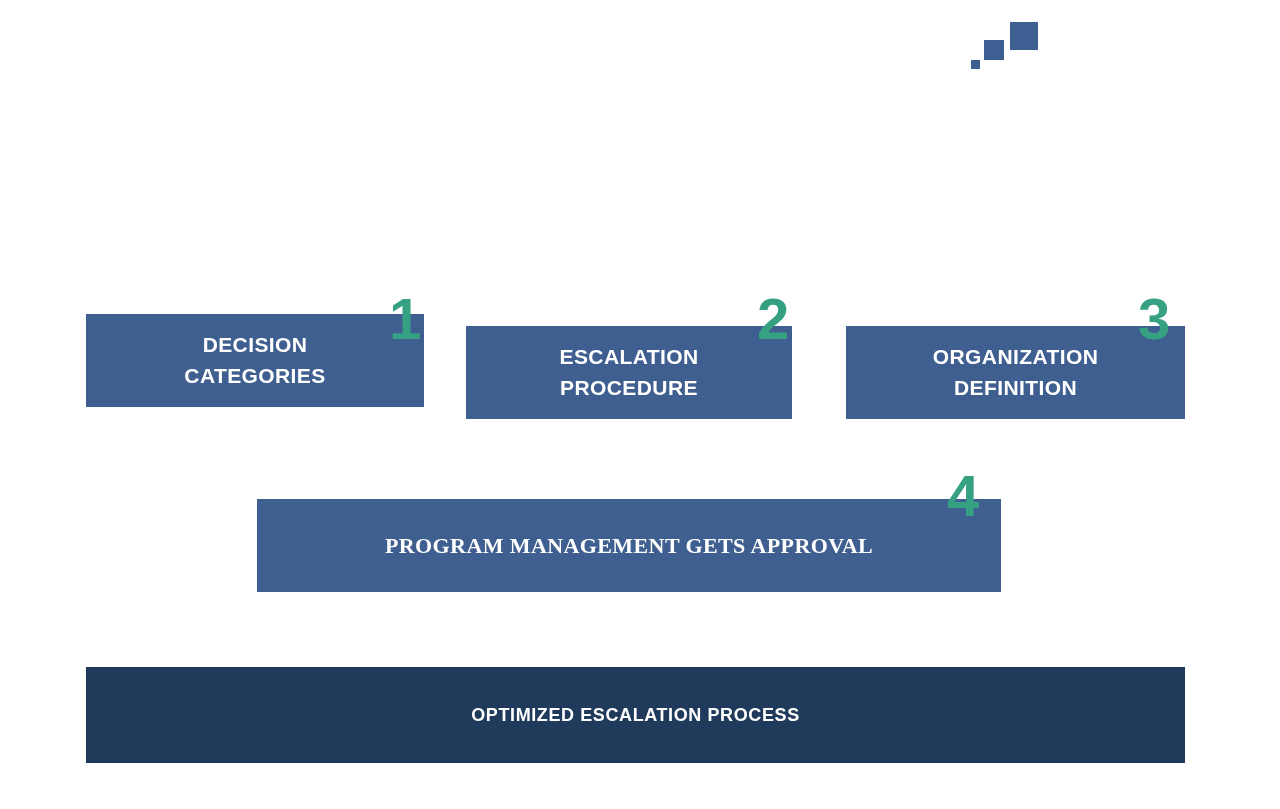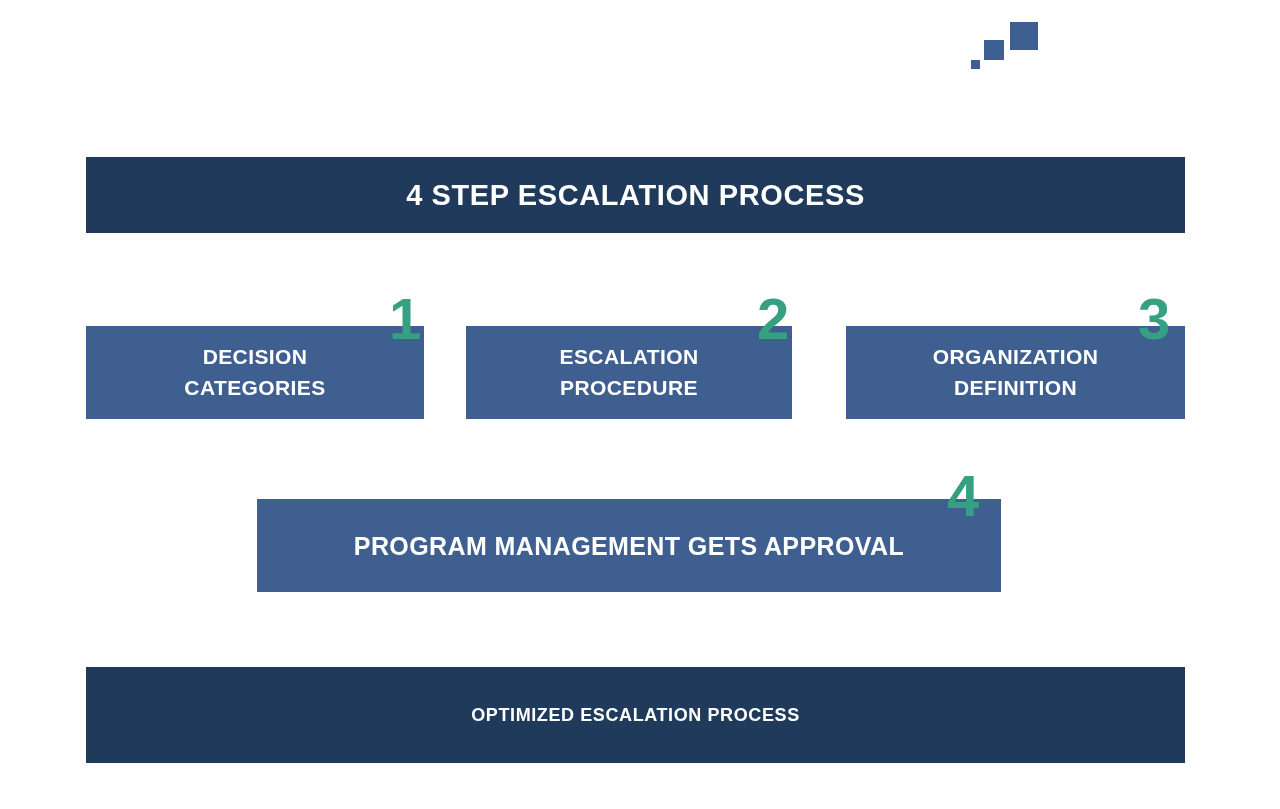--- a/index.html
+++ b/index.html
@@ -79,25 +79,25 @@
   .step-box .step-label {
     color: #ffffff;
     font-weight: bold;
     font-size: 21px;
     line-height: 1.44;
     letter-spacing: 0.4px;
     text-align: center;
     white-space: pre-line;
     padding: 0 16px;
   }
-  #step-1 { left: 86px;  top: 326px; width: 338px; height: 93px; }
+  #step-1 { left: 86px;  top: 314px; width: 338px; height: 93px; }
   #step-2 { left: 466px; top: 326px; width: 326px; height: 93px; }
   #step-3 { left: 846px; top: 326px; width: 339px; height: 93px; }
   #step-4 { left: 257px; top: 499px; width: 744px; height: 93px; }
-  #step-4 .step-label { font-size: 25px; }
+  #step-4 .step-label { font-size: 22px; font-family: Liberation Serif, serif; }
 
   
   .step-number {
     position: absolute;
     color: #36a083;
     font-weight: bold;
     font-size: 58px;
     line-height: 58px;
     font-family: "Liberation Sans", sans-serif;
     letter-spacing: -1px;
@@ -113,23 +113,20 @@
 <body>
 
 <div id="slide">
 
   <div id="logo">
     <span class="sq sq-lg"></span>
     <span class="sq sq-md"></span>
     <span class="sq sq-sm"></span>
   </div>
 
-  <div id="title-banner" class="banner">
-    <span class="banner-text">4 STEP ESCALATION PROCESS</span>
-  </div>
 
   <div class="step-number" id="num-1">1</div>
   <div class="step-box" id="step-1">
     <span class="step-label">DECISION
 CATEGORIES</span>
   </div>
 
   <div class="step-number" id="num-2">2</div>
   <div class="step-box" id="step-2">
     <span class="step-label">ESCALATION

